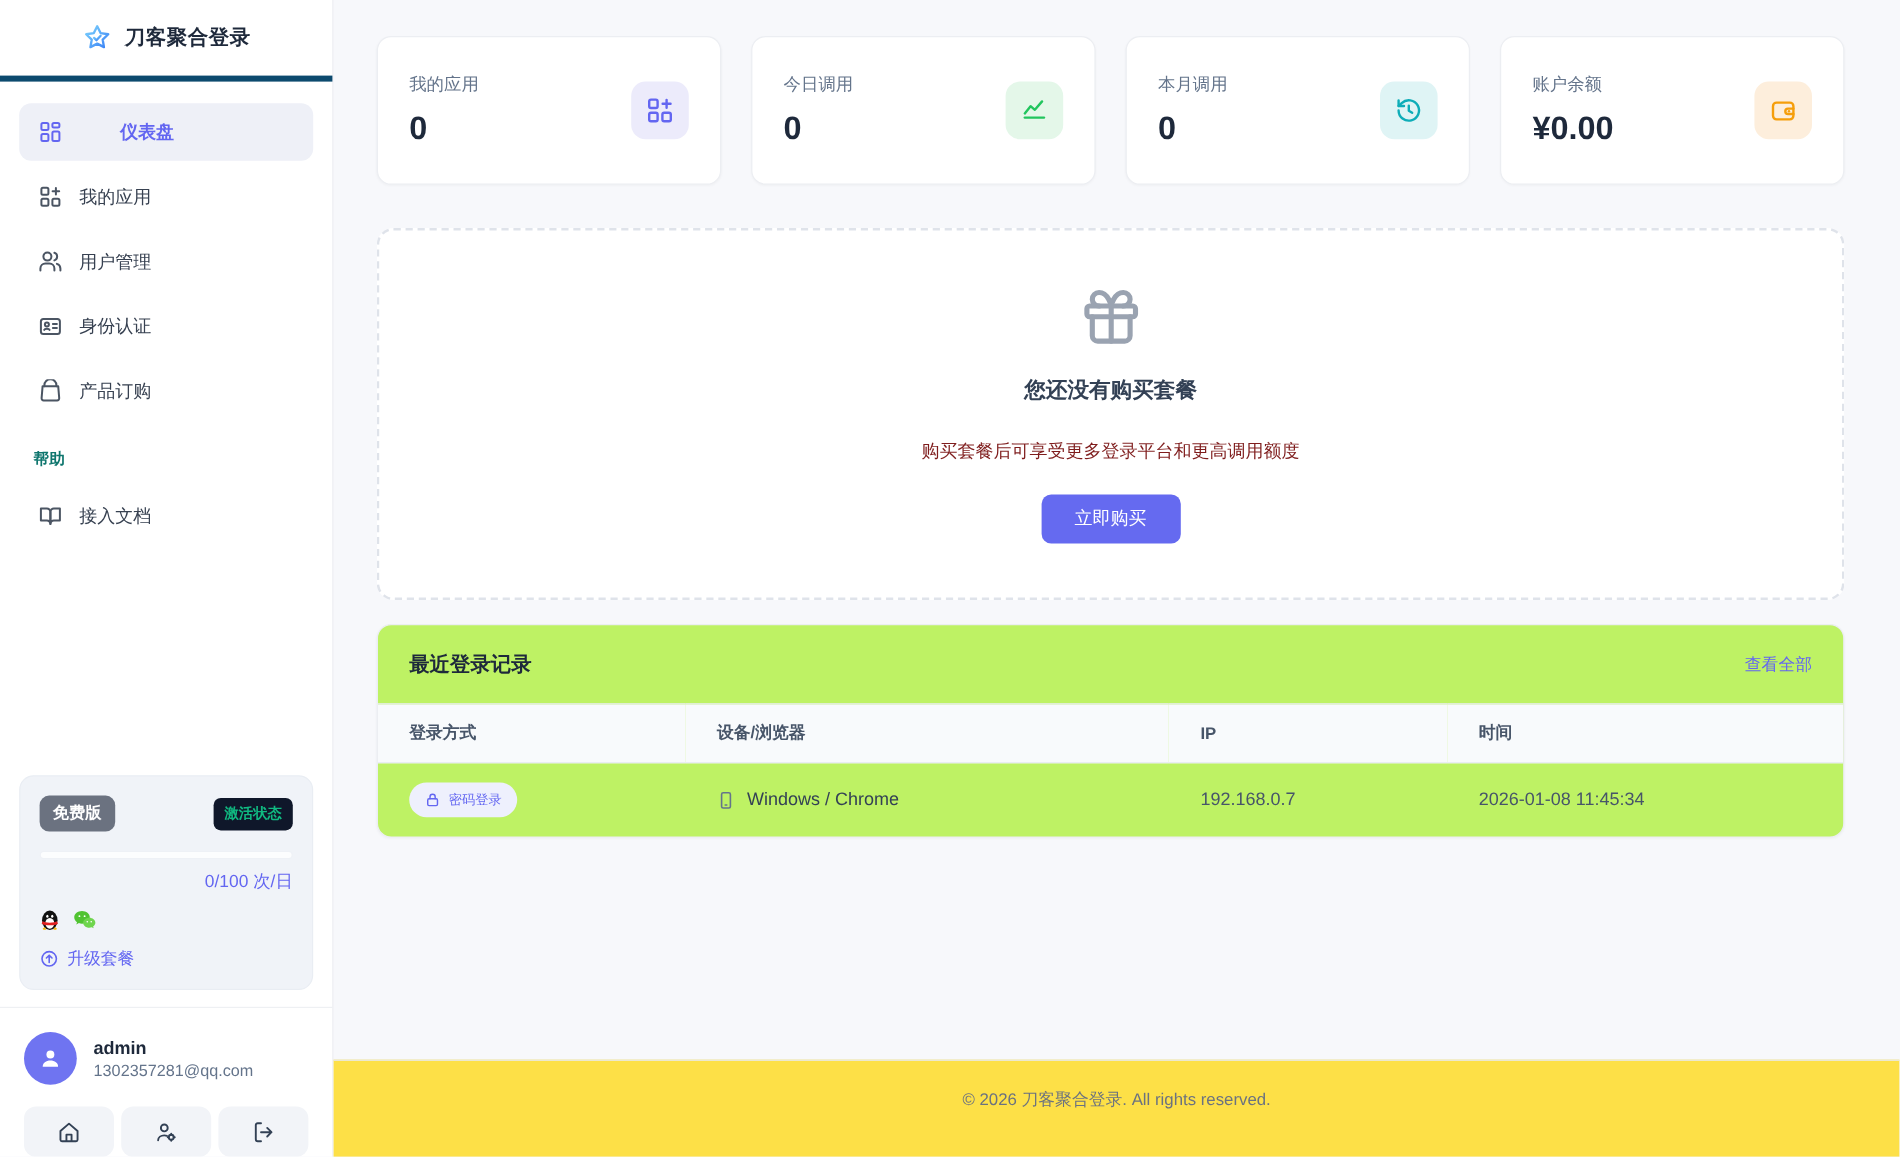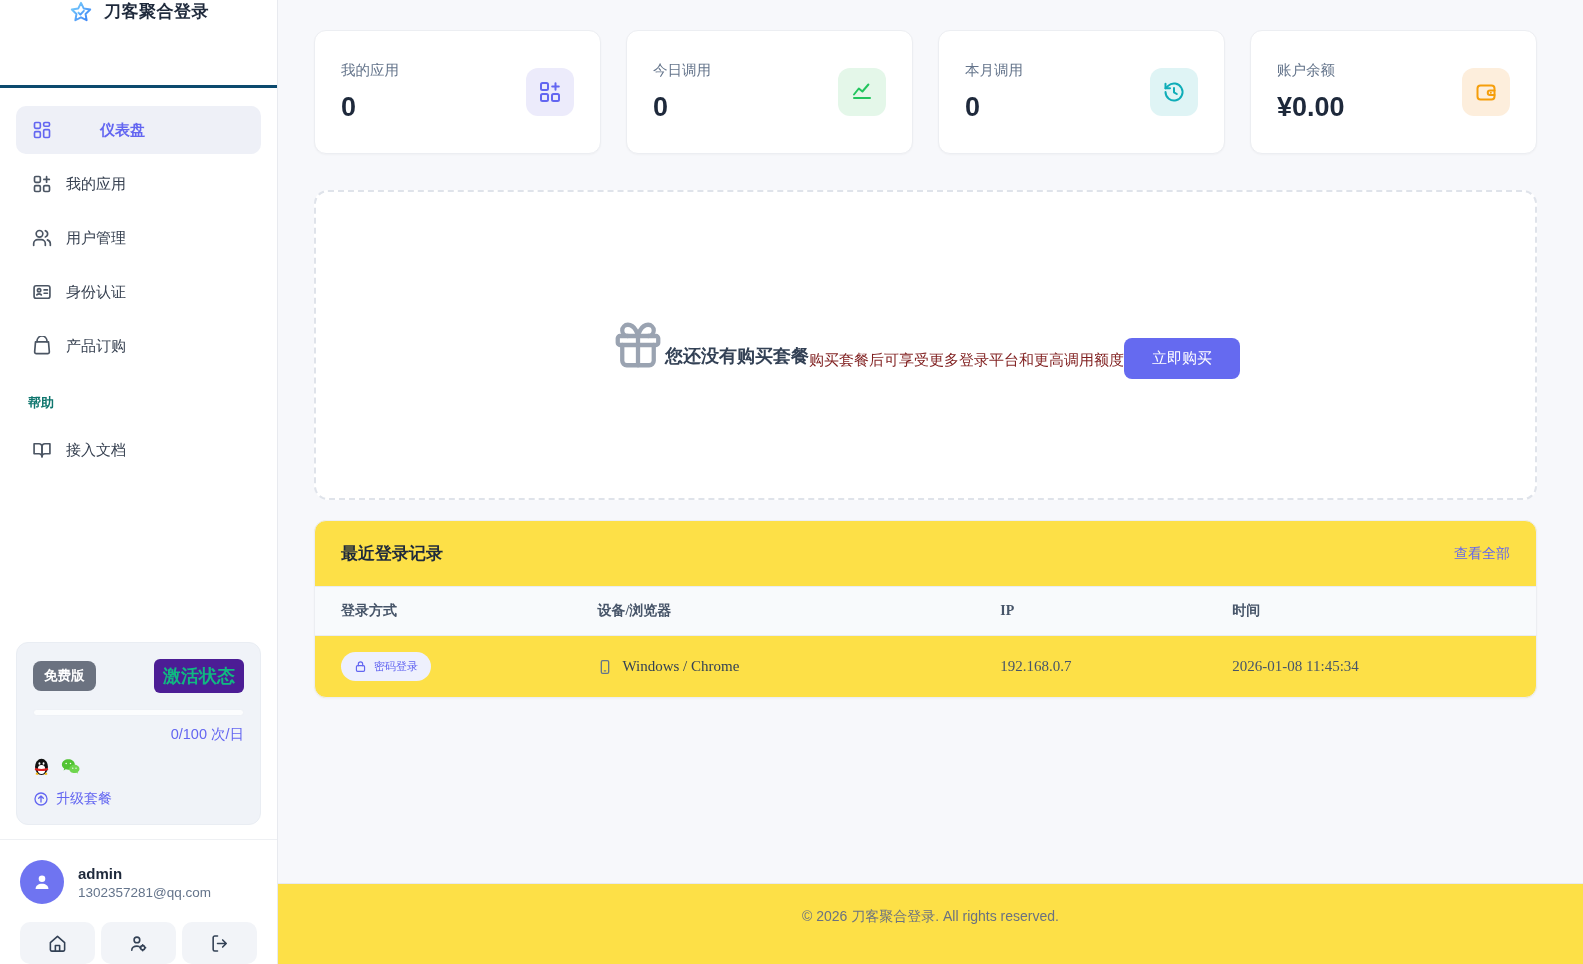--- a/index.html
+++ b/index.html
@@ -9,22 +9,22 @@
     display:flex; background:#f7f8fb; color:#1e293b;
   }
   svg { display:block; }
 
   
   .sidebar {
     width:278px; min-width:278px; height:964px; background:#ffffff;
     border-right:1px solid #e8eaef; display:flex; flex-direction:column;
   }
   .logo-area {
-    height:88px; display:flex; justify-content:center;
-    gap:10px; border-bottom:3px solid #0c4a6e;
+    height:68px; display:flex; align-items:center; justify-content:center;
+    gap:10px; border-bottom:5px solid #0c4a6e;
   }
   .logo-title { font-size:17px; font-weight:bold; color:#1e293b; letter-spacing:.5px; }
 
   .nav { flex:1; padding:18px 16px 0; overflow:hidden; }
   .nav-item {
     display:flex; align-items:center; gap:14px; height:48px; padding:0 16px;
     border-radius:10px; font-size:15px; color:#374151; margin-bottom:6px; cursor:pointer;
   }
   .nav-item svg { color:#4b5563; }
   .nav-item.active { background:#eef0f7; color:#6366f1; font-weight:bold;gap:48px; }
@@ -35,21 +35,21 @@
   .plan-card {
     margin:0 16px 14px; background:#f0f3f8; border:1px solid #e9edf3;
     border-radius:12px; padding:16px;
   }
   .plan-row1 { display:flex; align-items:center; justify-content:space-between; }
   .plan-badge {
     background:#6b7280; color:#fff; font-weight:bold; font-size:13.5px;
     padding:6px 11px; border-radius:8px;
   }
   .status-badge {
-    background:#4c1d95; color:#10b981; font-size:18px; font-weight:bold;
+    background:#0f172a; color:#10b981; font-size:12px; font-weight:bold;
     padding:5px 9px; border-radius:6px;
   }
   .plan-progress {
     height:7px; background:#fcfdfe; border:1px solid #eef1f6; border-radius:99px;
     margin:16px 0 9px; overflow:hidden;
   }
   .plan-progress-fill { height:100%; width:0%; background:#6366f1; border-radius:99px; }
   .plan-quota { text-align:right; color:#6366f1; font-size:14.5px; }
   .plan-platforms { display:flex; align-items:center; gap:11px; margin-top:13px; }
   .upgrade-link {
@@ -86,34 +86,34 @@
   .stat-label { font-size:14.5px; color:#64748b; }
   .stat-value { font-size:27px; font-weight:bold; color:#1e293b; margin-top:12px; }
   .stat-icon { width:48px; height:48px; border-radius:12px; display:grid; place-items:center; }
   .ic-purple { background:#ecebfb; color:#6366f1; }
   .ic-green  { background:#e4f7e9; color:#22c55e; }
   .ic-teal   { background:#dff4f5; color:#0eadb8; }
   .ic-orange { background:#fdeedc; color:#f59e0b; }
 
   .empty-state {
     margin-top:36px; background:#fff; border:2px dashed #dfe3ea; border-radius:14px;
-    height:310px; display:flex; align-items:center;
+    height:310px; display:flex; flex-direction:column; align-items:center;
     justify-content:center; text-align:center;
   }
   .empty-icon { color:#9aa3b1; }
   .empty-title { font-size:18px; font-weight:bold; color:#334155; margin-top:22px; }
   .empty-sub { font-size:15px; color:#7f1d1d; margin-top:30px; }
   .buy-btn {
     margin-top:26px; background:#656af0; color:#fff; border:none; border-radius:8px;
     font-size:15px; padding:11px 28px; cursor:pointer; font-family:inherit;
   }
 
   .table-card {
-    margin-top:20px; background:#fde047; border:1px solid #eceef2; border-radius:12px;
-    overflow:hidden; box-shadow:0 1px 2px rgba(16,24,40,.03);font-family:Liberation Serif, serif;
+    margin-top:20px; background:#bef264; border:1px solid #eceef2; border-radius:12px;
+    overflow:hidden; box-shadow:0 1px 2px rgba(16,24,40,.03);
   }
   .table-head { display:flex; align-items:center; justify-content:space-between; padding:21px 26px; }
   .table-title { font-size:17px; font-weight:bold; color:#1e293b; }
   .view-all { font-size:14px; color:#6366f1; text-decoration:none; cursor:pointer; }
   table { width:100%; border-collapse:collapse; }
   thead tr { background:#f8fafc; }
   th {
     text-align:left; font-size:14px; color:#475569; font-weight:bold;
     padding:15px 26px; border-top:1px solid #e9edf2; border-bottom:1px solid #e9edf2;
   }

